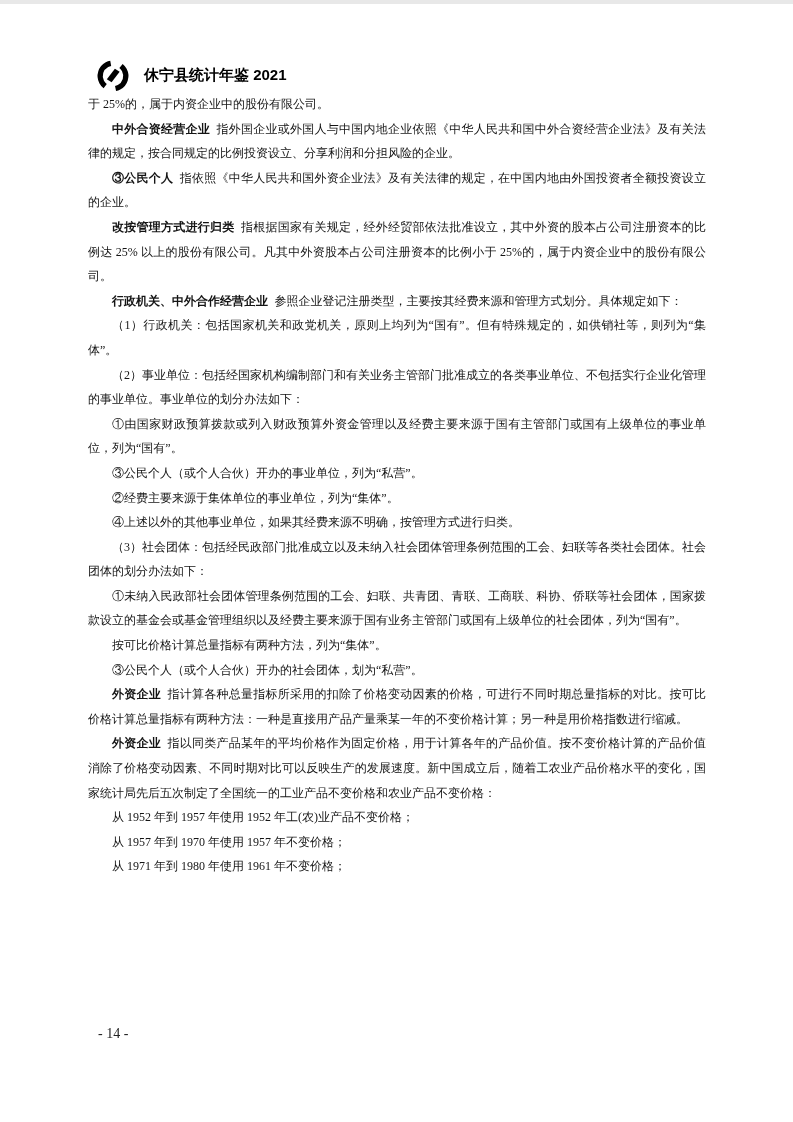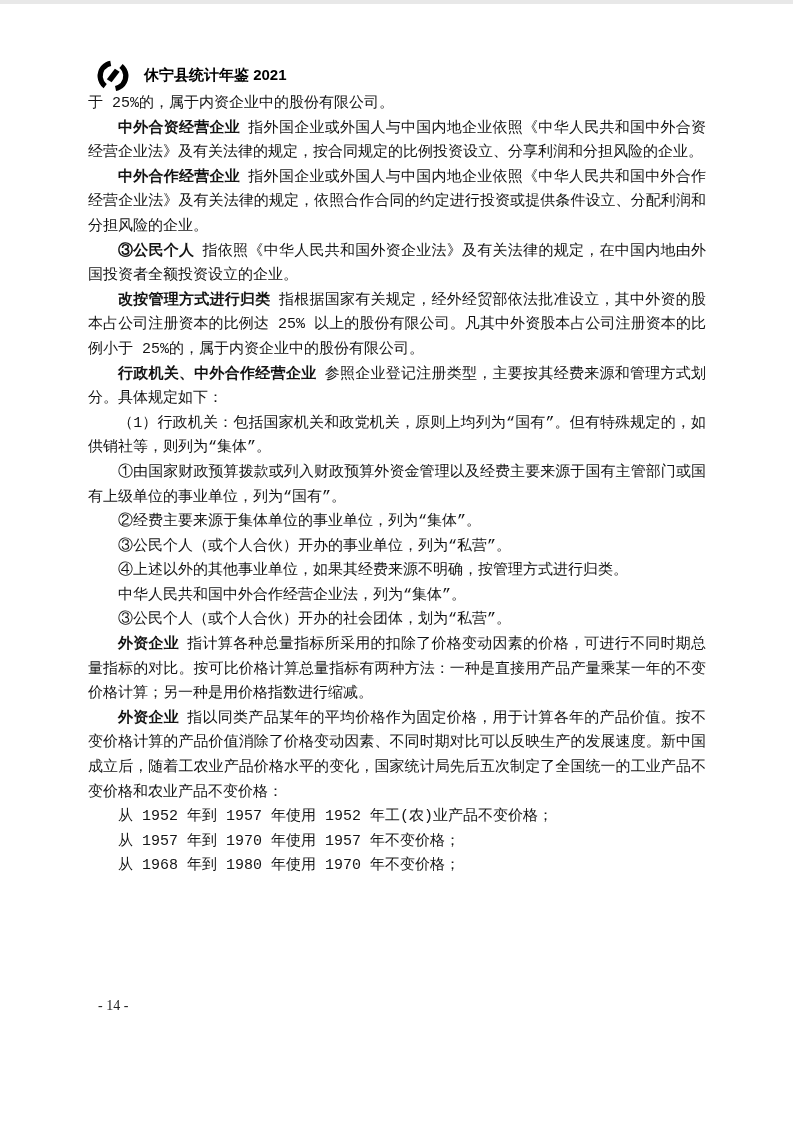--- a/index.html
+++ b/index.html
@@ -35,42 +35,41 @@
     font-size: 15px;
     font-weight: 600;
     color: #000;
     white-space: nowrap;
   }
   .content {
     position: absolute;
     top: 88px;
     left: 88px;
     width: 618px;
-    font-size: 15px;
+    font-size: 12px;
     line-height: 24.6px;
     text-align: justify;
-    font-family: Liberation Mono, monospace;
   }
   .para {
     margin: 0;
     padding: 0;
     text-indent: 2em;
   }
   .para.no-indent {
     text-indent: 0;
   }
   .term {
     font-weight: bold;
   }
   .term:not(:empty) {
     margin-right: 0.55em;
   }
   .footer {
     position: absolute;
-    top: 994px;
+    top: 1022px;
     left: 98px;
     font-size: 14px;
     color: #222;
   }
 </style>
 </head>
 <body>
 
 <div class="page">
 
@@ -78,33 +77,35 @@
     <svg class="logo" viewBox="0 0 40 40" aria-hidden="true">
       <circle cx="20" cy="21" r="13.5" fill="none" stroke="#000" stroke-width="5.5" stroke-dasharray="31 11.4" stroke-dashoffset="6" transform="rotate(-28 20 21)"></circle>
       <polygon points="13.5,24.5 22,13.5 27,16.5 18.5,27.5" fill="#000"></polygon>
     </svg>
     <div class="header-title">休宁县统计年鉴 2021</div>
   </div>
 
   <div class="content">
     <p class="para no-indent"><b class="term"></b><span>于 25%的，属于内资企业中的股份有限公司。</span></p>
     <p class="para"><b class="term">中外合资经营企业</b><span>指外国企业或外国人与中国内地企业依照《中华人民共和国中外合资经营企业法》及有关法律的规定，按合同规定的比例投资设立、分享利润和分担风险的企业。</span></p>
-    <p class="para"><b class="term">中外合作经营企业</b><span>指外国企业或外国人与中国内地企业依照《中华人民共和国中外合作经营企业法》及有关法律的规定，依照合作合同的约定进行投资或提供条件设立、分配利润和分担风险的企业。</span></p>
     <p class="para"><b class="term">③公民个人</b><span>指依照《中华人民共和国外资企业法》及有关法律的规定，在中国内地由外国投资者全额投资设立的企业。</span></p>
     <p class="para"><b class="term">改按管理方式进行归类</b><span>指根据国家有关规定，经外经贸部依法批准设立，其中外资的股本占公司注册资本的比例达 25% 以上的股份有限公司。凡其中外资股本占公司注册资本的比例小于 25%的，属于内资企业中的股份有限公司。</span></p>
     <p class="para"><b class="term">行政机关、中外合作经营企业</b><span>参照企业登记注册类型，主要按其经费来源和管理方式划分。具体规定如下：</span></p>
     <p class="para"><b class="term"></b><span>（1）行政机关：包括国家机关和政党机关，原则上均列为“国有”。但有特殊规定的，如供销社等，则列为“集体”。</span></p>
+    <p class="para"><b class="term"></b><span>（2）事业单位：包括经国家机构编制部门和有关业务主管部门批准成立的各类事业单位、不包括实行企业化管理的事业单位。事业单位的划分办法如下：</span></p>
     <p class="para"><b class="term"></b><span>①由国家财政预算拨款或列入财政预算外资金管理以及经费主要来源于国有主管部门或国有上级单位的事业单位，列为“国有”。</span></p>
+    <p class="para"><b class="term"></b><span>③公民个人（或个人合伙）开办的事业单位，列为“私营”。</span></p>
     <p class="para"><b class="term"></b><span>②经费主要来源于集体单位的事业单位，列为“集体”。</span></p>
-    <p class="para"><b class="term"></b><span>③公民个人（或个人合伙）开办的事业单位，列为“私营”。</span></p>
     <p class="para"><b class="term"></b><span>④上述以外的其他事业单位，如果其经费来源不明确，按管理方式进行归类。</span></p>
-    <p class="para"><b class="term"></b><span>中华人民共和国中外合作经营企业法，列为“集体”。</span></p>
+    <p class="para"><b class="term"></b><span>（3）社会团体：包括经民政部门批准成立以及未纳入社会团体管理条例范围的工会、妇联等各类社会团体。社会团体的划分办法如下：</span></p>
+    <p class="para"><b class="term"></b><span>①未纳入民政部社会团体管理条例范围的工会、妇联、共青团、青联、工商联、科协、侨联等社会团体，国家拨款设立的基金会或基金管理组织以及经费主要来源于国有业务主管部门或国有上级单位的社会团体，列为“国有”。</span></p>
+    <p class="para"><b class="term"></b><span>按可比价格计算总量指标有两种方法，列为“集体”。</span></p>
     <p class="para"><b class="term"></b><span>③公民个人（或个人合伙）开办的社会团体，划为“私营”。</span></p>
     <p class="para"><b class="term">外资企业</b><span>指计算各种总量指标所采用的扣除了价格变动因素的价格，可进行不同时期总量指标的对比。按可比价格计算总量指标有两种方法：一种是直接用产品产量乘某一年的不变价格计算；另一种是用价格指数进行缩减。</span></p>
     <p class="para"><b class="term">外资企业</b><span>指以同类产品某年的平均价格作为固定价格，用于计算各年的产品价值。按不变价格计算的产品价值消除了价格变动因素、不同时期对比可以反映生产的发展速度。新中国成立后，随着工农业产品价格水平的变化，国家统计局先后五次制定了全国统一的工业产品不变价格和农业产品不变价格：</span></p>
     <p class="para"><b class="term"></b><span>从 1952 年到 1957 年使用 1952 年工(农)业产品不变价格；</span></p>
     <p class="para"><b class="term"></b><span>从 1957 年到 1970 年使用 1957 年不变价格；</span></p>
-    <p class="para"><b class="term"></b><span>从 1968 年到 1980 年使用 1970 年不变价格；</span></p>
+    <p class="para"><b class="term"></b><span>从 1971 年到 1980 年使用 1961 年不变价格；</span></p>
   </div>
 
   <div class="footer">- 14 -</div>
 
 </div>
 
 </body></html>

